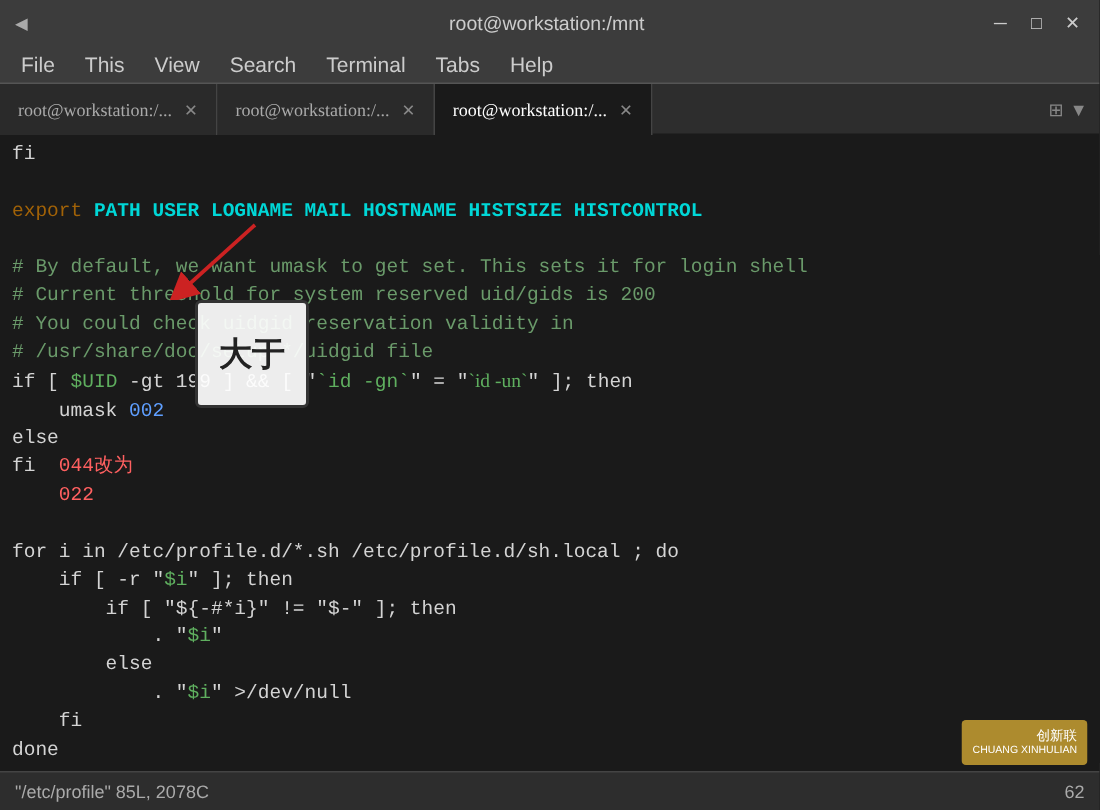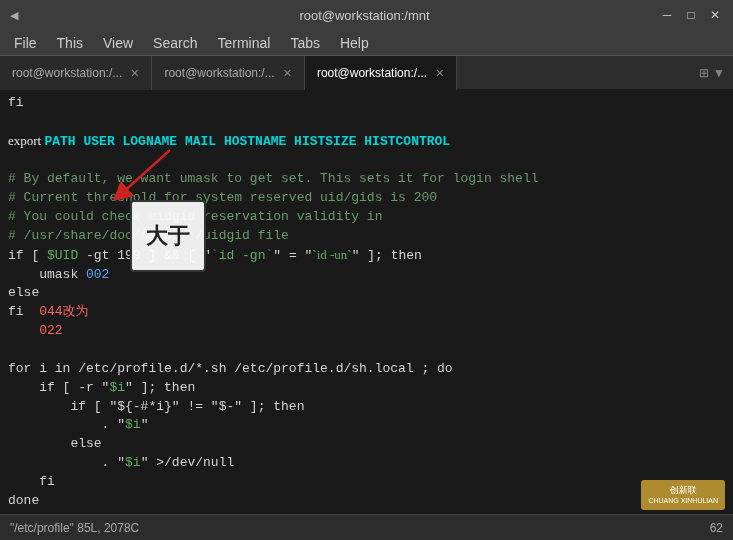--- a/index.html
+++ b/index.html
@@ -57,20 +57,21 @@
     .tab {
       display: flex;
       align-items: center;
       padding: 17px 12px;
       color: #aaa;
       cursor: pointer;
       border-right: 1px solid #444;
       gap: 8px;
       min-width: 130px;
       background: #2a2a2a;
+      font-family: Liberation Serif, serif;
     }
     .tab.active {
       background: #1a1a1a;
       color: #fff;
       border-bottom: 2px solid #5b9bd5;
     }
     .tab-close { font-size: 11px; color: #888; margin-left: auto; }
     .tab-extras {
       margin-left: auto;
       display: flex;
@@ -130,21 +131,21 @@
       position: fixed;
       bottom: 30px;
       right: 8px;
       background: rgba(200,160,50,0.85);
       color: #fff;
       font-size: 9px;
       font-family: sans-serif;
       padding: 4px 7px;
       border-radius: 3px;
       line-height: 1.4;
-      text-align: center;
+      text-align: right;
     }
   </style>
 </head>
 <body>
 
 <div class="title-bar">
   <div style="width:60px; display:flex; gap:8px;">
     <span style="cursor:pointer; color:#aaa; font-size:11px;">◀</span>
   </div>
   <div class="title-bar-title">root@workstation:/mnt</div>
@@ -180,21 +181,21 @@
   </div>
   <div class="tab-extras">
     <span style="cursor:pointer;">⊞</span>
     <span style="cursor:pointer;">▼</span>
   </div>
 </div>
 
 <div class="terminal">
   <span class="line"><span style="color:#d4d4d4;">fi</span></span>
   <span class="line">&nbsp;</span>
-  <span class="line"><span style="color:#e5e5e5;font-family:Liberation Serif, serif;">export </span><span style="color:#00d7d7; font-weight:bold;">PATH USER LOGNAME MAIL HOSTNAME HISTSIZE HISTCONTROL</span></span>
+  <span class="line"><span style="color:#a16207;">export </span><span style="color:#00d7d7; font-weight:bold;">PATH USER LOGNAME MAIL HOSTNAME HISTSIZE HISTCONTROL</span></span>
   <span class="line">&nbsp;</span>
   <span class="line"><span style="color:#6a9a6a;"># By default, we want umask to get set. This sets it for login shell</span></span>
   <span class="line"><span style="color:#6a9a6a;"># Current threshold for system reserved uid/gids is 200</span></span>
   <span class="line"><span style="color:#6a9a6a;"># You could check uidgid reservation validity in</span></span>
   <span class="line"><span style="color:#6a9a6a;"># /usr/share/doc/setup-*/uidgid file</span></span>
   <span class="line"><span style="color:#d4d4d4;">if [ </span><span style="color:#5faf5f;">$UID</span><span style="color:#d4d4d4;"> -gt 199 ] &amp;&amp; [ "</span><span style="color:#5faf5f;">`id -gn`</span><span style="color:#d4d4d4;">" = "</span><span style="color:#5faf5f;font-family:Liberation Serif, serif;">`id -un`</span><span style="color:#d4d4d4;">" ]; then</span></span>
   <span class="line"><span style="color:#d4d4d4;">    umask </span><span style="color:#5f9fff;">002</span></span>
   <span class="line"><span style="color:#d4d4d4;">else</span></span>
   <span class="line"><span style="color:#d4d4d4;">fi  </span><span style="color:#ff6060;">044改为</span></span>
   <span class="line"><span style="color:#d4d4d4;">    </span><span style="color:#ff6060;">022</span></span>

